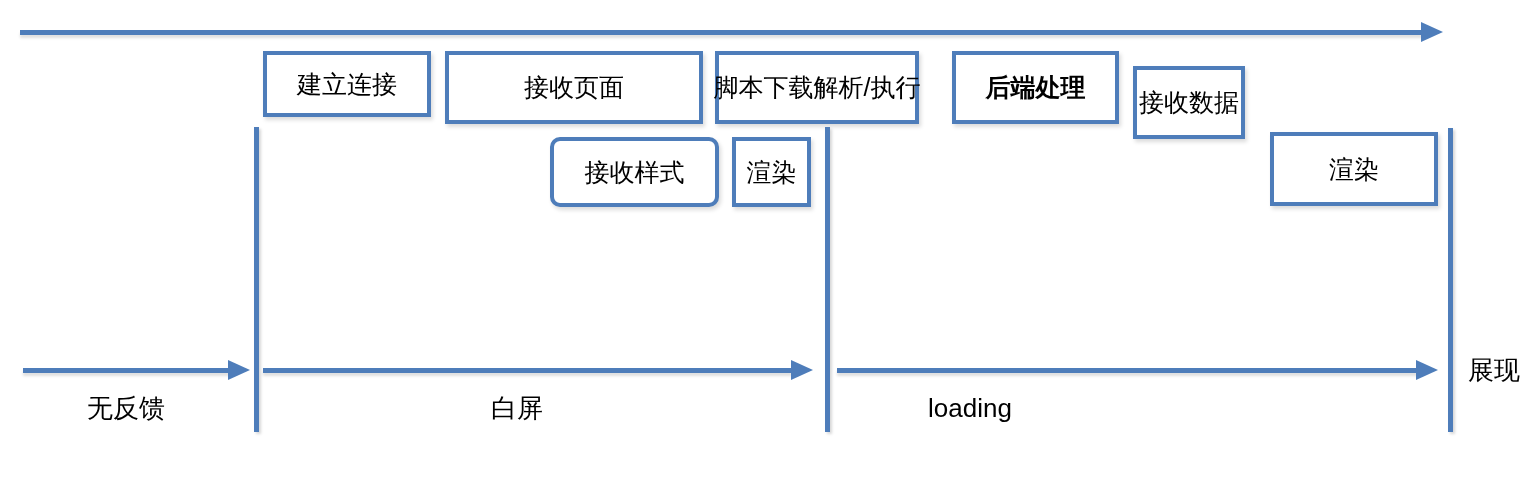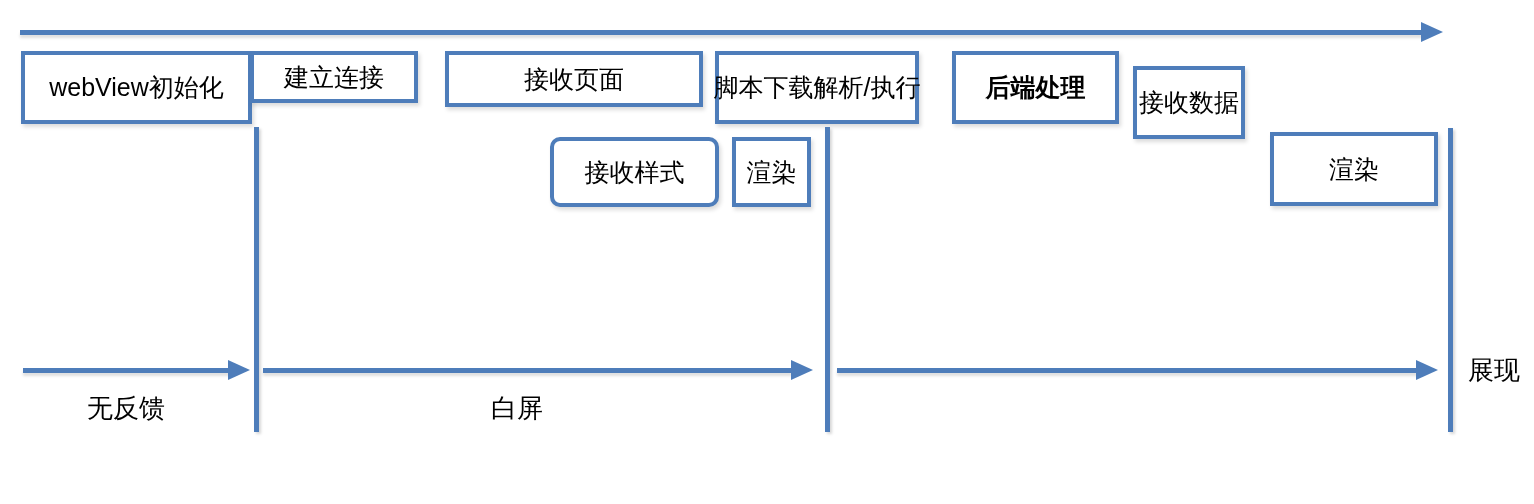--- a/index.html
+++ b/index.html
@@ -54,23 +54,22 @@
   }
 </style>
 </head>
 <body>
 
 <div id="stage">
 
   <div class="shaft" style="left:20px; top:30px; width:1403px;"></div>
   <span class="ahead" style="left:1421px; top:22px;"></span>
 
-  <div class="box" style="left:21px;  top:51px; width:231px; height:73px;">webView初始化</div>
-  <div class="box" style="left:250px; top:51px; width:168px; height:52px;text-align:center;">建立连接</div>
-  <div class="box" style="left:445px; top:51px; width:258px; height:56px;">接收页面</div>
+  <div class="box" style="left:263px; top:51px; width:168px; height:66px;text-align:center;">建立连接</div>
+  <div class="box" style="left:445px; top:51px; width:258px; height:73px;">接收页面</div>
   <div class="box" style="left:715px; top:51px; width:204px; height:73px;">脚本下载解析/执行</div>
   <div class="box" style="left:952px; top:51px; width:167px; height:73px;font-weight:bold;">后端处理</div>
   <div class="box" style="left:1133px; top:51px; width:112px; height:73px;margin-top:15px;">接收数据</div>
 
   <div class="box" style="left:550px; top:137px; width:169px; height:70px;border-radius:10px;">接收样式</div>
   <div class="box" style="left:732px; top:137px; width:79px; height:70px;">渲染</div>
   <div class="box" style="left:1270px; top:132px; width:168px; height:74px;">渲染</div>
 
   <div class="vline" style="left:254px;  top:127px; height:305px;"></div>
   <div class="vline" style="left:825px;  top:127px; height:305px;"></div>
@@ -80,16 +79,17 @@
   <span class="ahead" style="left:228px; top:360px;"></span>
 
   <div class="shaft" style="left:263px; top:368px; width:530px;"></div>
   <span class="ahead" style="left:791px; top:360px;"></span>
 
   <div class="shaft" style="left:837px; top:368px; width:581px;"></div>
   <span class="ahead" style="left:1416px; top:360px;"></span>
 
   <div class="plabel" style="left:66px;  top:394px; width:120px;">无反馈</div>
   <div class="plabel" style="left:457px; top:394px; width:120px;">白屏</div>
+  <div class="plabel" style="left:910px; top:394px; width:120px;">loading</div>
 
   <div class="plabel" style="left:1460px; top:356px; width:68px;">展现</div>
 
 </div>
 
 </body></html>

